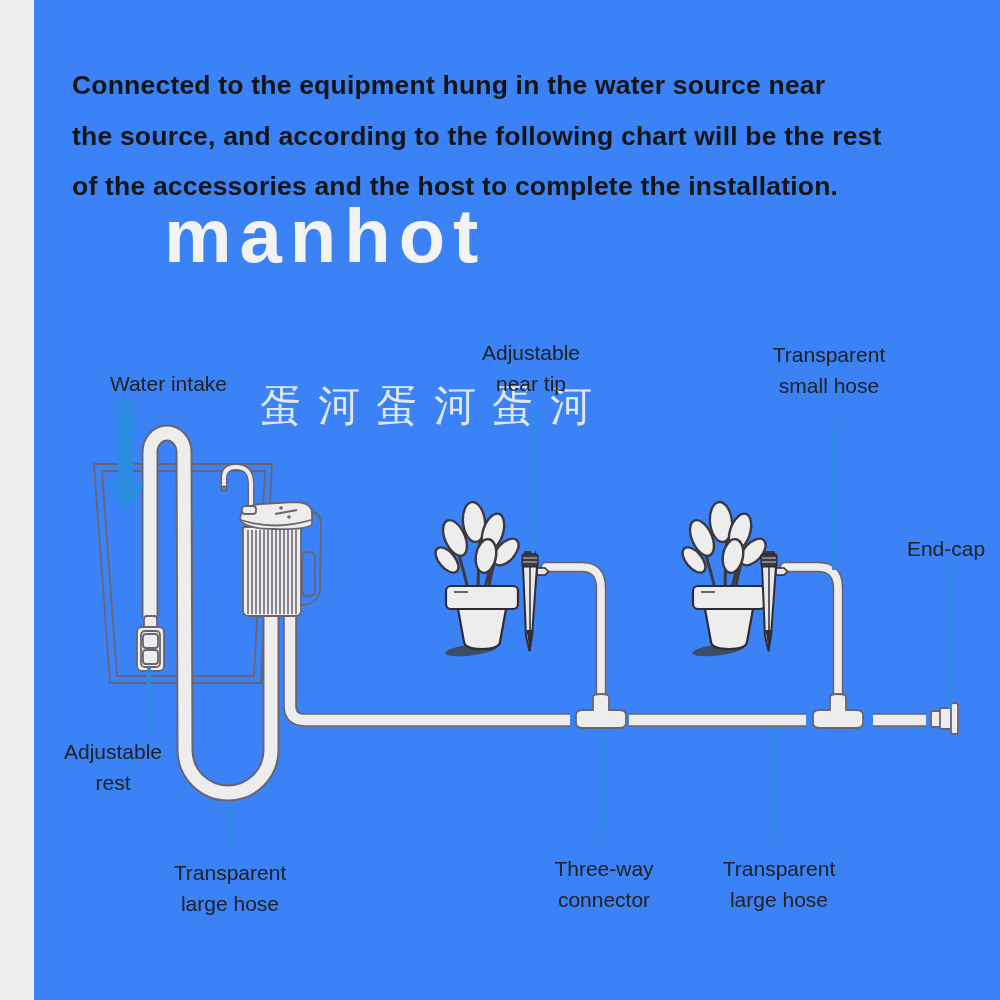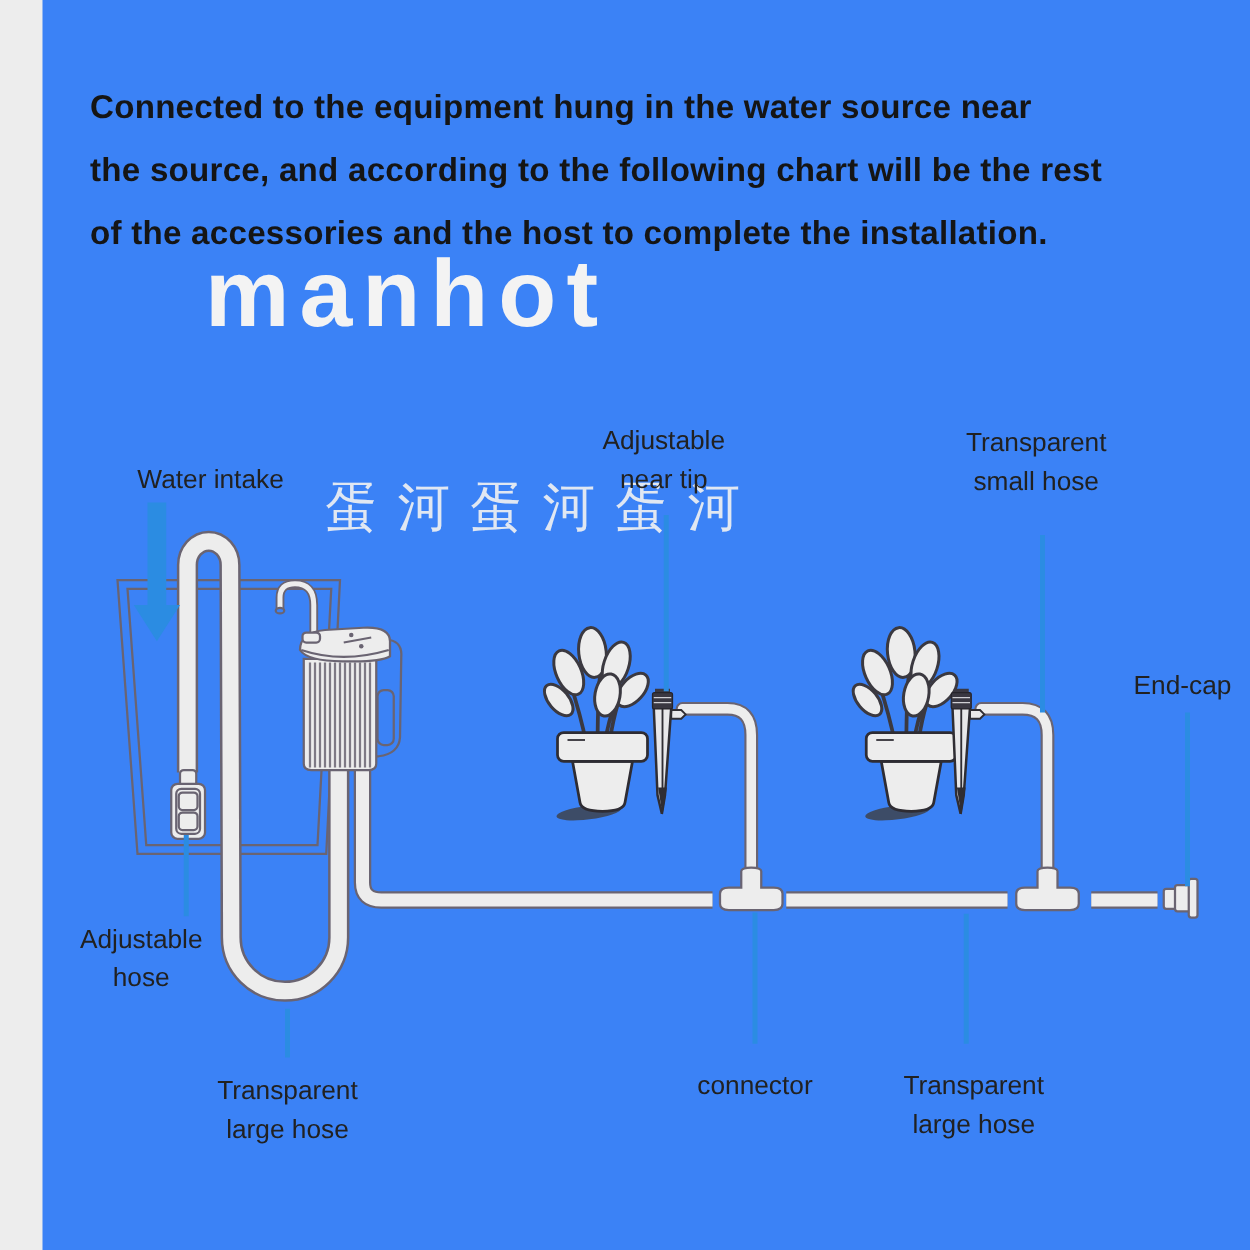--- a/index.html
+++ b/index.html
@@ -188,29 +188,30 @@
 
   <div class="lbl" style="left:710px;top:339px;width:170px">
     <div>Transparent</div>
     <div>small hose</div>
   </div>
 
   <div class="lbl" style="left:852px;top:533px;width:120px">End-cap</div>
 
   <div class="lbl" style="left:9px;top:736px;width:140px">
     <div>Adjustable</div>
-    <div>hose</div>
+    <div>rest</div>
   </div>
 
   <div class="lbl" style="left:111px;top:857px;width:170px">
     <div>Transparent</div>
     <div>large hose</div>
   </div>
 
   <div class="lbl" style="left:485px;top:853px;width:170px">
+    <div>Three-way</div>
     <div>connector</div>
   </div>
 
   <div class="lbl" style="left:660px;top:853px;width:170px">
     <div>Transparent</div>
     <div>large hose</div>
   </div>
 
 </div>
 

